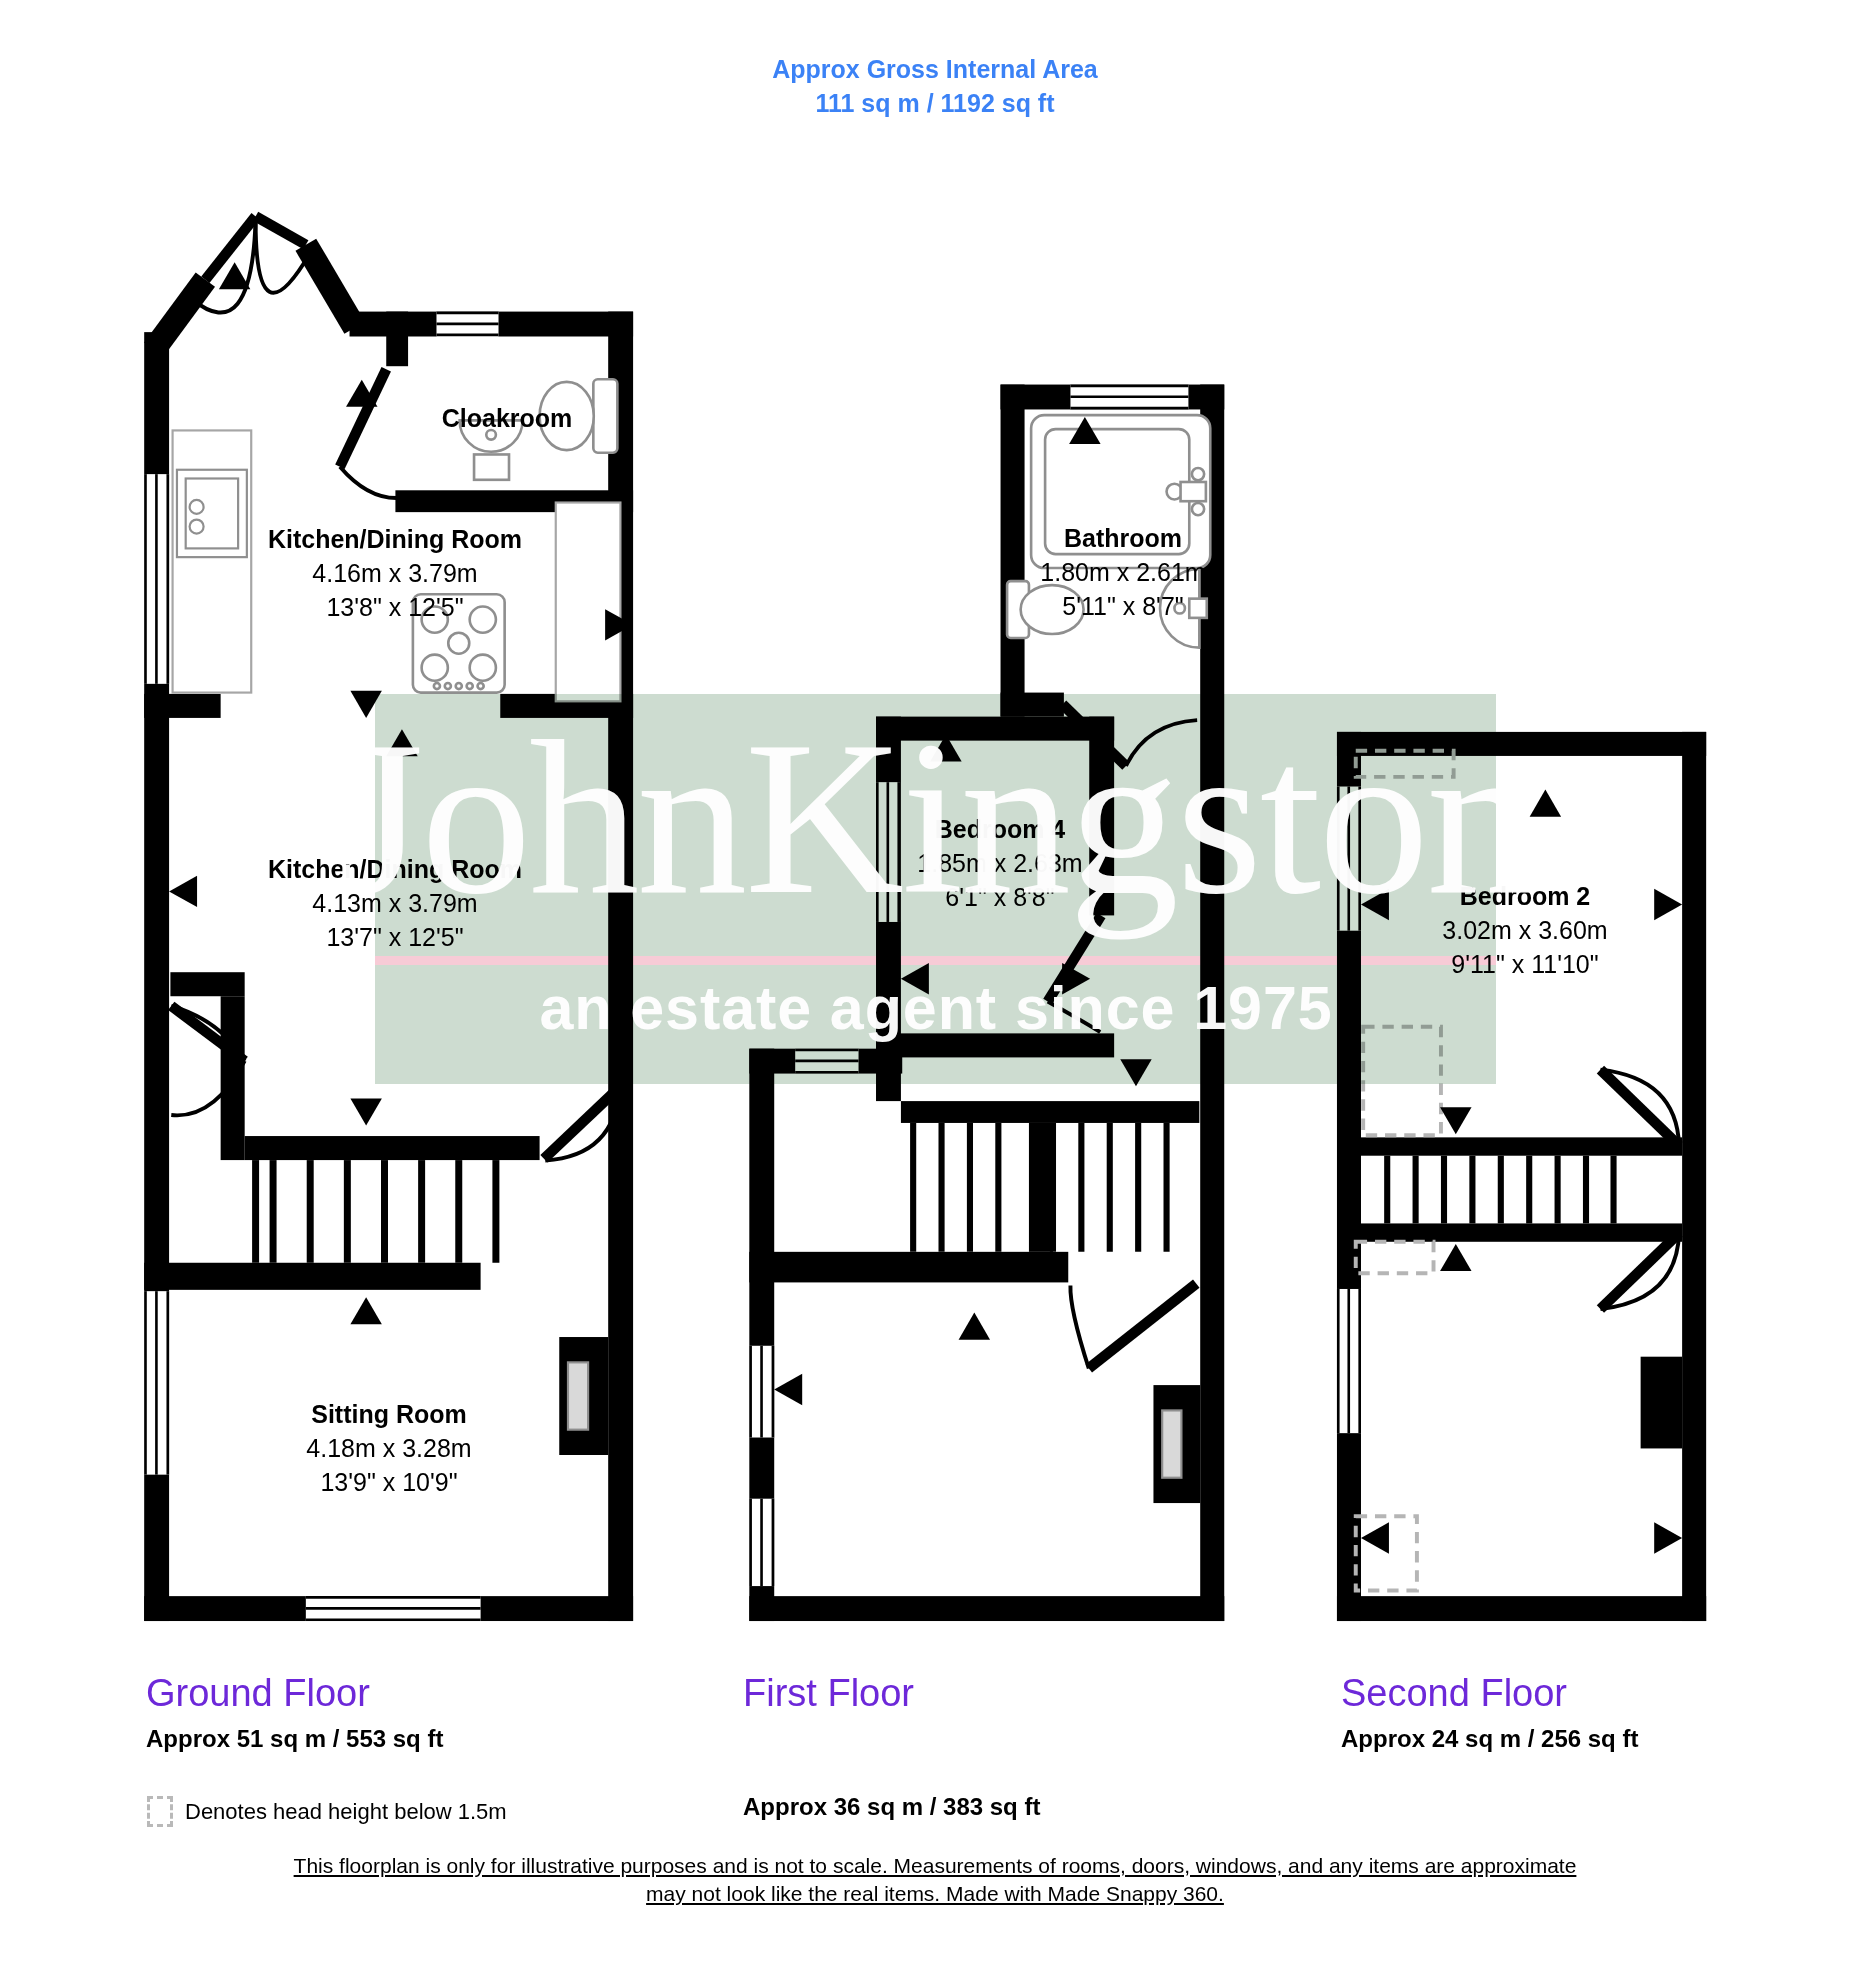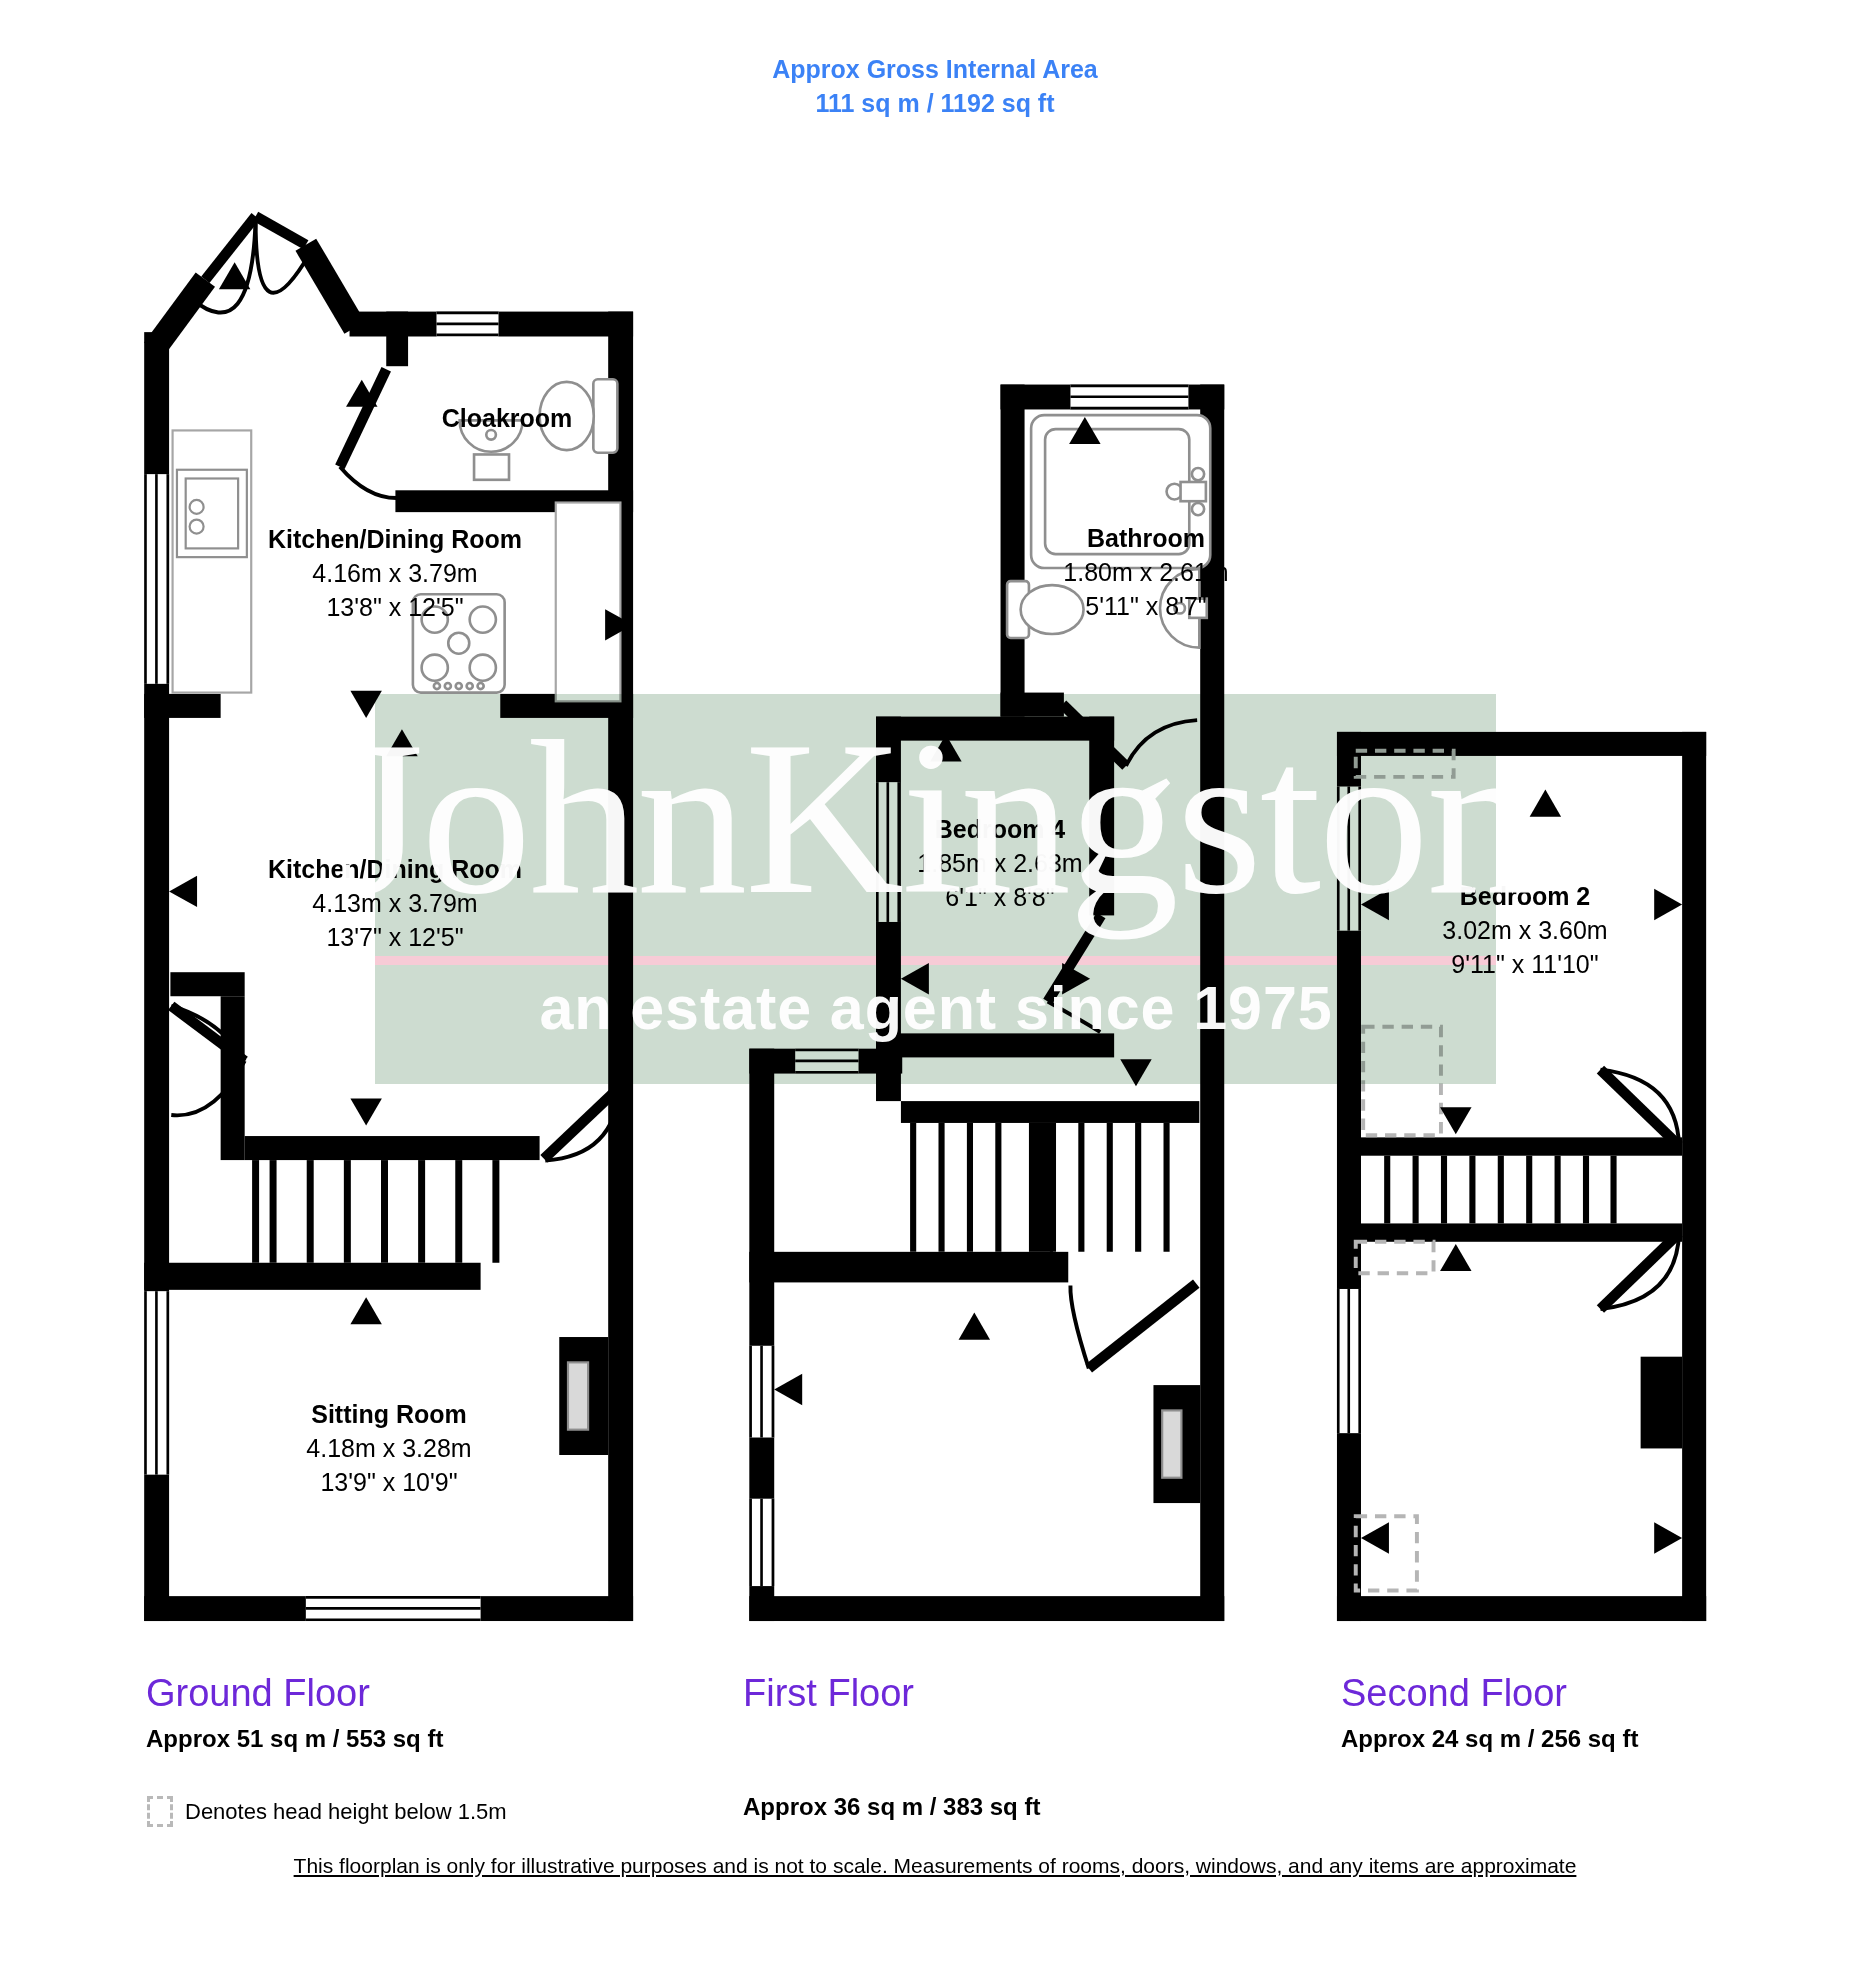--- a/index.html
+++ b/index.html
@@ -335,21 +335,21 @@
     <div>4.13m x 3.79m</div>
     <div>13'7" x 12'5"</div>
   </div>
 
   <div class="rlabel" style="left:389px;top:1397px;">
     <div class="nm">Sitting Room</div>
     <div>4.18m x 3.28m</div>
     <div>13'9" x 10'9"</div>
   </div>
 
-  <div class="rlabel" style="left:1146px;top:521px;text-align:center;">
+  <div class="rlabel" style="left:1123px;top:521px;text-align:center;">
     <div class="nm">Bathroom</div>
     <div>1.80m x 2.61m</div>
     <div>5'11" x 8'7"</div>
   </div>
 
   <div class="rlabel" style="left:1000px;top:812px;">
     <div class="nm">Bedroom 4</div>
     <div>1.85m x 2.63m</div>
     <div>6'1" x 8'8"</div>
   </div>
@@ -380,16 +380,17 @@
   <div class="floor-area" style="left:743px;top:1793px;">Approx 36 sq m / 383 sq ft</div>
 
   <div class="floor-label" style="left:1341px;top:1672px;">Second Floor</div>
   <div class="floor-area" style="left:1341px;top:1725px;">Approx 24 sq m / 256 sq ft</div>
 
   <div class="legend-box"></div>
   <div class="legend-text">Denotes head height below 1.5m</div>
 
   <div class="disclaimer">
     <div>This floorplan is only for illustrative purposes and is not to scale. Measurements of rooms, doors, windows, and any items are approximate</div>
+    <div>may not look like the real items. Made with Made Snappy 360.</div>
   </div>
 
 </div>
 
 
 </body></html>

